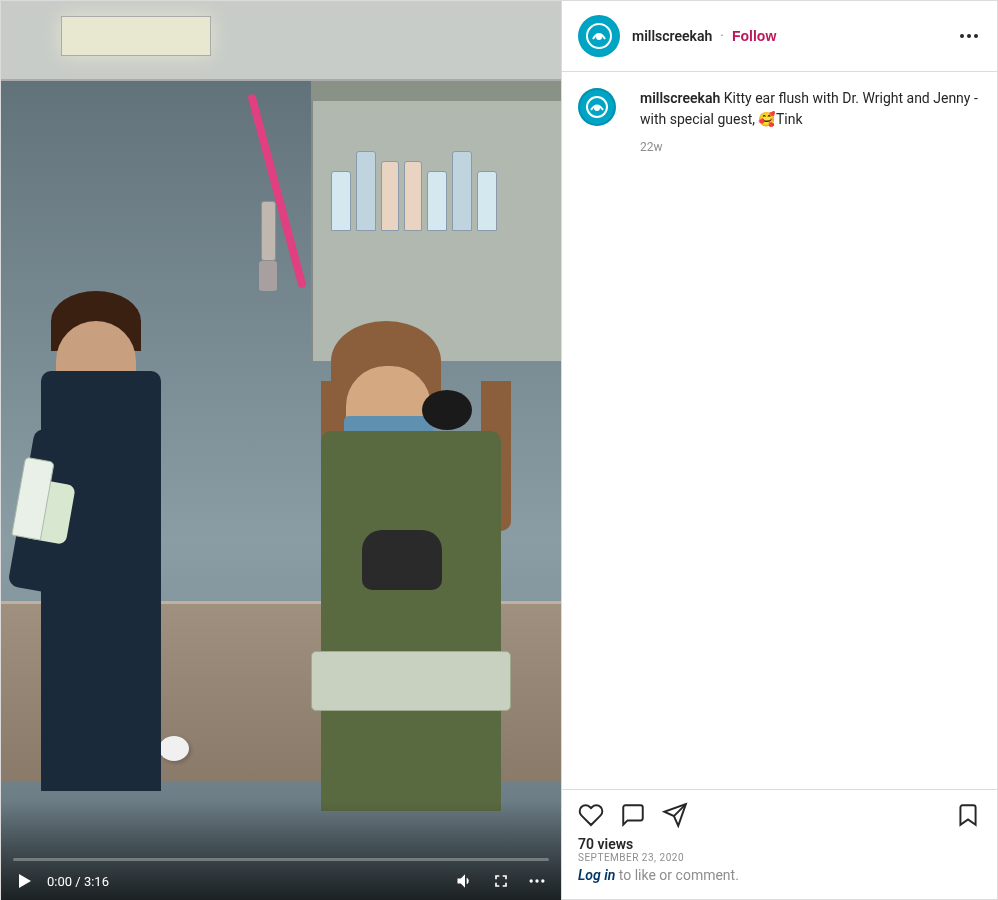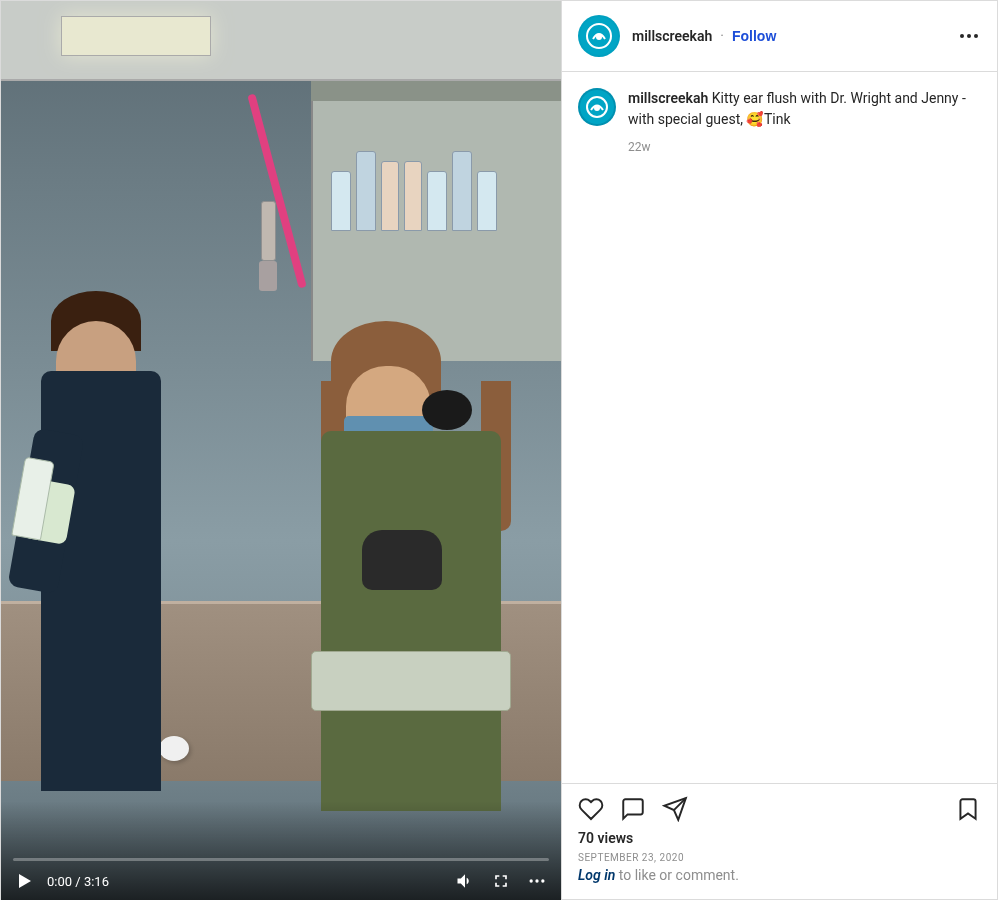--- a/index.html
+++ b/index.html
@@ -402,21 +402,21 @@
       font-size: 14px;
       color: #262626;
     }
 
     .dot-separator {
       color: #8e8e8e;
       font-size: 14px;
     }
 
     .follow-btn {
-      color: #1d4ed8;
+      color: #be185d;
       font-weight: 600;
       font-size: 14px;
       background: none;
       border: none;
       cursor: pointer;
     }
 
     .more-btn {
       background: none;
       border: none;
@@ -429,21 +429,21 @@
 
     
     .caption-area {
       flex: 1;
       padding: 16px 16px;
       overflow-y: auto;
     }
 
     .caption-row {
       display: flex;
-      gap: 12px;
+      gap: 24px;
       align-items: flex-start;
     }
 
     .avatar-small {
       width: 38px;
       height: 38px;
       border-radius: 50%;
       background: #0090b0;
       display: flex;
       align-items: center;
@@ -495,21 +495,20 @@
     }
 
     .bookmark-btn {
       margin-left: auto;
     }
 
     .views-count {
       font-size: 14px;
       font-weight: 600;
       color: #262626;
-      margin-bottom: 6px;
     }
 
     .post-date {
       font-size: 10px;
       color: #8e8e8e;
       text-transform: uppercase;
       letter-spacing: 0.5px;
       margin-bottom: 4px;
     }
 

